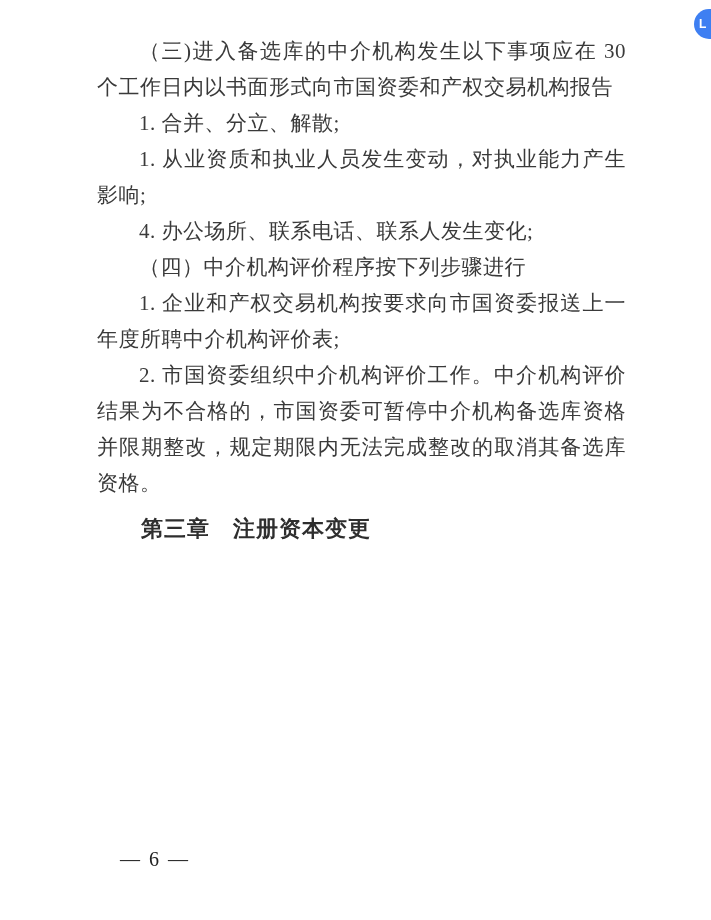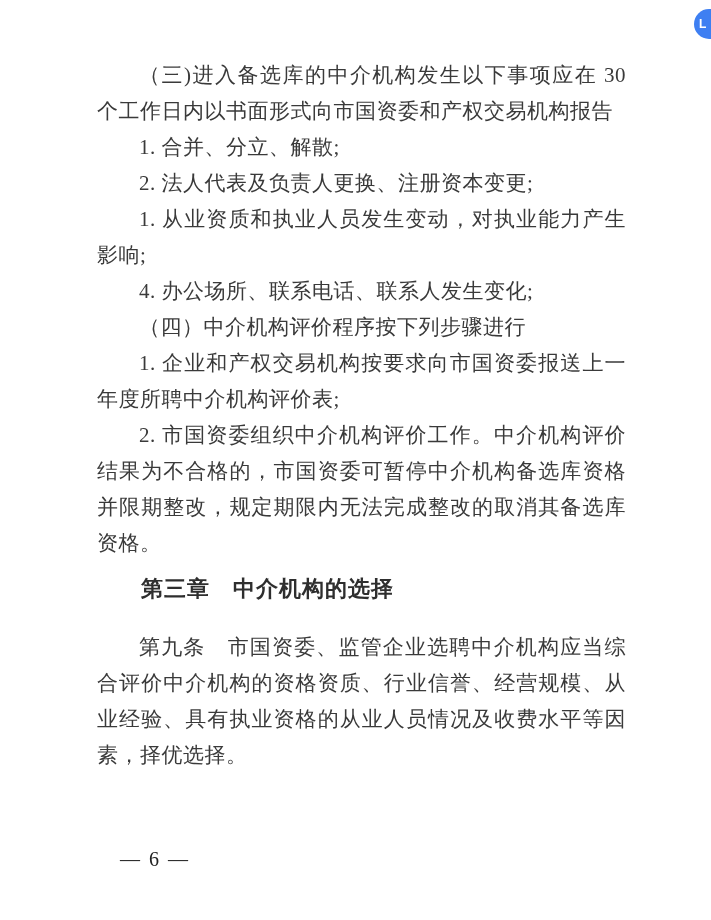--- a/index.html
+++ b/index.html
@@ -11,21 +11,21 @@
     overflow: hidden;
     font-family: "Liberation Serif", "DejaVu Serif", serif;
   }
   .doc-page {
     position: absolute;
     inset: 0;
     background: #ffffff;
   }
   .doc-body {
     box-sizing: border-box;
-    padding: 57px 85px 0 97px;
+    padding: 33px 85px 0 97px;
   }
   .body-para {
     margin: 0;
     font-size: 21px;
     line-height: 36px;
     color: #3a3a3a;
     text-indent: 2em;
     text-align: justify;
     font-family: "Liberation Serif", "DejaVu Serif", serif;
     letter-spacing: 0.5px;
@@ -71,28 +71,26 @@
     line-height: 1;
   }
 </style>
 </head>
 <body>
 
 <div class="doc-page" style="background: rgb(255, 255, 255);">
   <main class="doc-body" id="doc-body">
       <p class="body-para">（三)进入备选库的中介机构发生以下事项应在 30 个工作日内以书面形式向市国资委和产权交易机构报告</p>
       <p class="body-para">1. 合并、分立、解散;</p>
-      <p class="body-para">2. 法人代表及负责人更换、注册资本变更;</p>
       <p class="body-para">1. 从业资质和执业人员发生变动，对执业能力产生影响;</p>
       <p class="body-para">4. 办公场所、联系电话、联系人发生变化;</p>
       <p class="body-para">（四）中介机构评价程序按下列步骤进行</p>
       <p class="body-para">1. 企业和产权交易机构按要求向市国资委报送上一年度所聘中介机构评价表;</p>
       <p class="body-para">2. 市国资委组织中介机构评价工作。中介机构评价结果为不合格的，市国资委可暂停中介机构备选库资格并限期整改，规定期限内无法完成整改的取消其备选库资格。</p>
-      <h2 class="chapter-heading">第三章　中介机构的选择</h2>
-      <p class="body-para">第九条　市国资委、监管企业选聘中介机构应当综合评价中介机构的资格资质、行业信誉、经营规模、从业经验、具有执业资格的从业人员情况及收费水平等因素，择优选择。</p>
+      <h2 class="chapter-heading">第三章　注册资本变更</h2>
     </main>
 
   <div class="page-number">— 6 —</div>
 
   <div class="floating-widget" style="background: rgb(62, 127, 242);">
     <span class="glyph">L</span>
   </div>
 </div>
 
 </body></html>

